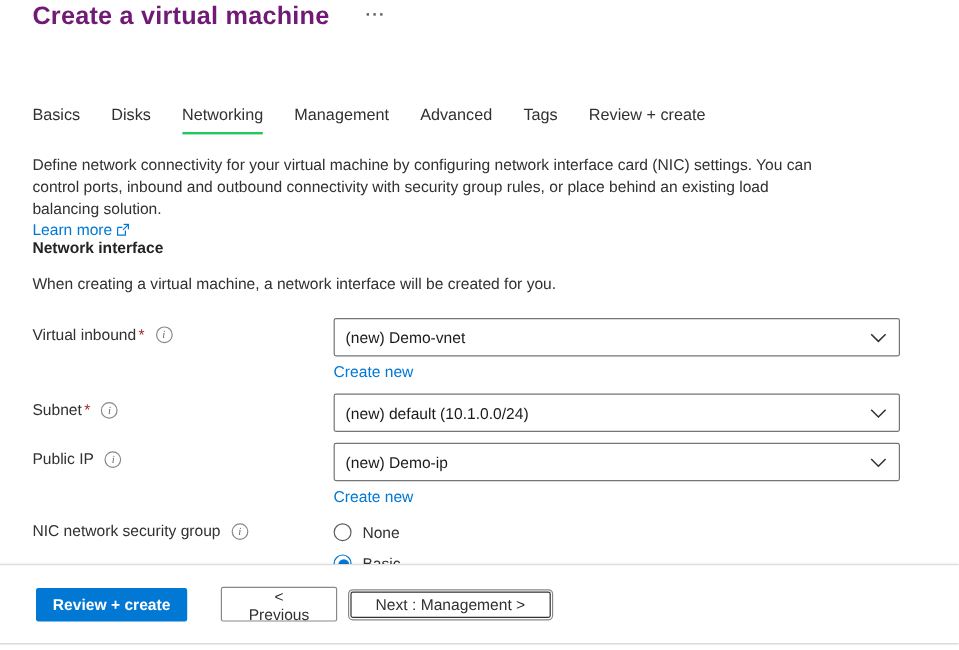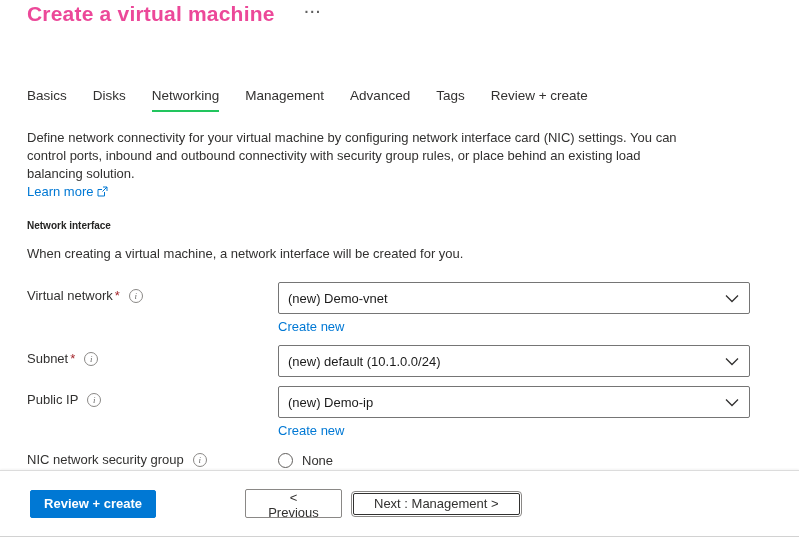--- a/index.html
+++ b/index.html
@@ -4,36 +4,36 @@
 <style>
   * { margin: 0; padding: 0; box-sizing: border-box; }
   html, body { width: 799px; height: 542px; background: #ffffff; overflow: hidden; }
   body { font-family: "Liberation Sans", sans-serif; color: #323130; font-size: 13px; position: relative; }
 
   .page { position: relative; width: 799px; height: 542px; background: #fff; }
   .content { position: relative; height: 470px; overflow: hidden; padding: 0 0 0 27px; }
 
   
   .header { display: flex; align-items: flex-start; padding-top: 2px; }
-  .page-title { font-size: 21px; font-weight: bold; color: #ec4899; letter-spacing: 0.2px; }
+  .page-title { font-size: 21px; font-weight: bold; color: #701a75; letter-spacing: 0.2px; }
   .more-options { color: #5f5f5f; font-size: 14px; font-weight: bold; margin-left: 30px; margin-top: 2px; letter-spacing: 1px; cursor: pointer; }
 
   
   .tabs { display: flex; gap: 26px; margin-top: 62px; }
   .tab { font-size: 13.5px; color: #323130; padding-bottom: 7px; cursor: pointer; border-bottom: 2px solid transparent; }
   .tab.active { font-weight: normal; border-bottom: 2px solid #22c55e; }
 
   
   .description { margin-top: 17px; width: 672px; font-size: 13px; line-height: 18px; color: #323130; }
   .link { color: #0078d4; text-decoration: none; cursor: pointer; }
   .learn-more { display: inline-flex; align-items: center; gap: 4px; margin-top: 1px; font-size: 13px; }
   .ext-icon svg { display: block; }
 
   
-  .section-heading { margin-top: 21px; font-size: 10px; font-weight: bold; color: #252423; }
+  .section-heading { font-size: 13px; font-weight: bold; color: #252423; }
   .section-helper { margin-top: 15px; font-size: 13px; color: #323130; }
 
   
   .form { margin-top: 21px; }
   .form-row { display: flex; align-items: flex-start; }
   .form-label { width: 251px; flex: 0 0 251px; padding-top: 6px; font-size: 13px; color: #323130; display: flex; align-items: center; gap: 6px; }
   .required { color: #a4262c; margin-left: 2px; }
   .info-icon { display: inline-flex; align-items: center; justify-content: center; width: 14px; height: 14px; border: 1px solid #8a8886; border-radius: 50%; color: #6b6b6b; font-size: 9px; font-style: italic; font-family: "Liberation Serif", serif; margin-left: 3px; flex: 0 0 auto; }
   .info-icon::before { content: "i"; }
   .form-control { flex: 1; max-width: 472px; }
@@ -52,21 +52,21 @@
   .radio-circle { width: 15px; height: 15px; border: 1px solid #605e5c; border-radius: 50%; background: #fff; flex: 0 0 auto; position: relative; }
   .radio-row.selected .radio-circle { border: 1px solid #0078d4; }
   .radio-row.selected .radio-circle::after { content: ""; position: absolute; left: 3px; top: 3px; width: 9px; height: 9px; background: #0078d4; border-radius: 50%; }
   .radio-label { font-size: 13px; color: #323130; }
 
   
   .footer { position: absolute; left: 0; right: 0; top: 470px; height: 66px; background: #fff; border-top: 1px solid #dcdcdc; box-shadow: 0 -1px 2px rgba(0,0,0,0.05); display: flex; align-items: center; padding-left: 30px; }
   .btn { font-family: "Liberation Sans", sans-serif; font-size: 13px; cursor: pointer; background: #fff; }
   .btn-primary { background: #0078d4; color: #fff; font-weight: bold; border: 1px solid #0078d4; border-radius: 2px; width: 126px; height: 28px; }
   .btn-secondary { border: 1px solid #8a8886; border-radius: 2px; color: #323130; height: 29px; padding: 0 18px; background: #fff; }
-  .btn-previous { margin-left: 89px; width: 97px; }
+  .btn-previous { margin-left: 28px; width: 97px; }
   .btn-next { margin-left: 11px; height: 22px; padding: 0 20px; border: 1px solid #323130; outline: 1px solid #8a8886; outline-offset: 1px; font-weight: normal; }
   .bottom-line { position: absolute; left: 0; right: 0; top: 536px; height: 1px; background: #d2d2d2; }
 </style>
 </head>
 <body>
 
 <div class="page">
   <div class="content">
 
     <div class="header">
@@ -95,21 +95,21 @@
       </span>
     </a>
 
     <h2 class="section-heading">Network interface</h2>
     <p class="section-helper">When creating a virtual machine, a network interface will be created for you.</p>
 
     <div class="form">
 
       <div class="form-row row-vnet">
         <div class="form-label">
-          <span><span>Virtual network</span><span class="required">*</span></span>
+          <span><span>Virtual inbound</span><span class="required">*</span></span>
           <span class="info-icon"></span>
         </div>
         <div class="form-control">
           <div class="dropdown">
             <span class="dropdown-value">(new) Demo-vnet</span>
             <span class="chevron">
               <svg width="14" height="9" viewBox="0 0 14 9">
                   <path d="M1 1.5 L7 7.5 L13 1.5" stroke="#323130" stroke-width="1.3" fill="none"></path>
                 </svg>
             </span>

